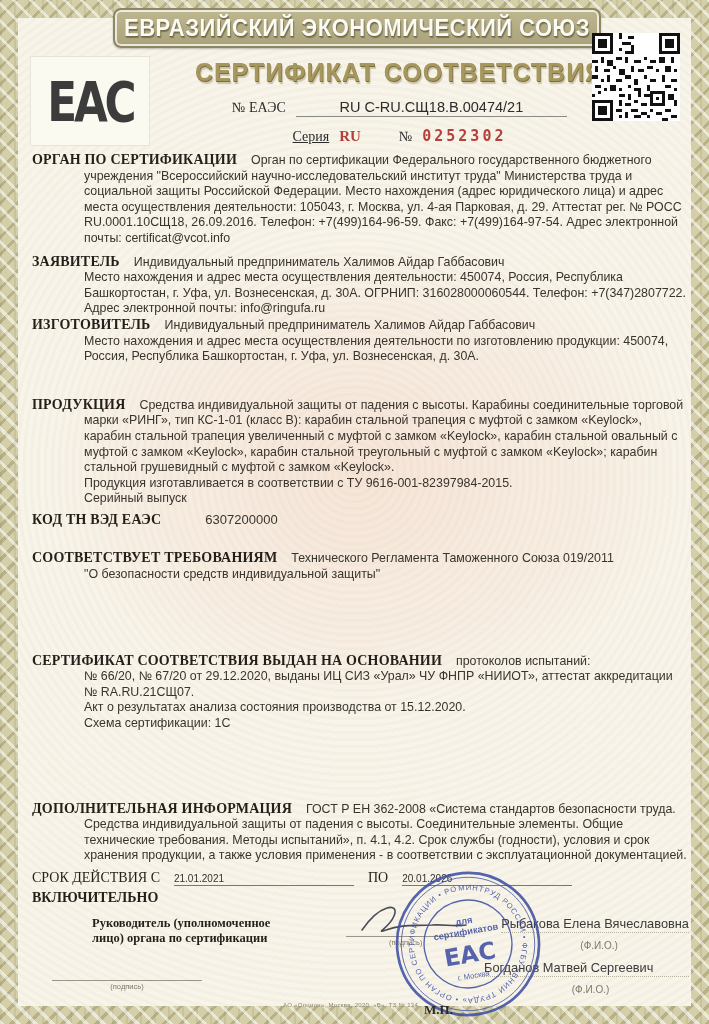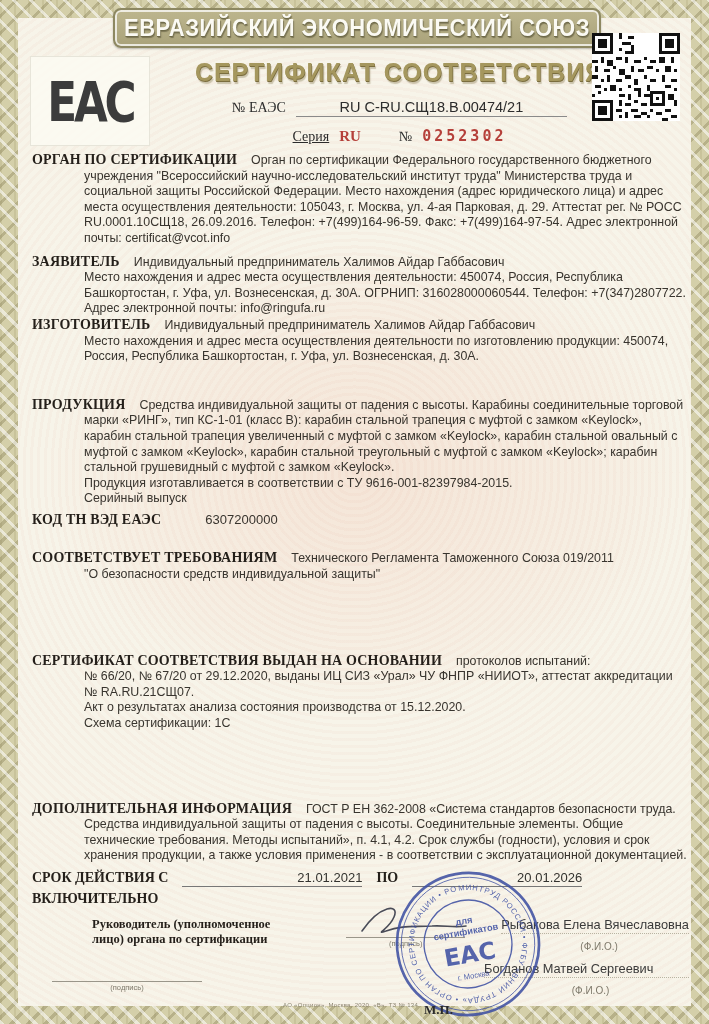--- a/index.html
+++ b/index.html
@@ -43,22 +43,22 @@
   
   .sec{font-size:12.4px;line-height:15.6px;color:#38342e;padding-left:52px;text-indent:-52px;}
   .sec .lbl{font-family:"Liberation Serif",serif;font-weight:bold;font-size:14px;color:#241f1a;margin-right:14px;letter-spacing:.2px;}
   .sec .txt{white-space:pre-line;}
   .mb-org{margin-bottom:7px;}  .mb-app{margin-bottom:0;}  .mb-man{margin-bottom:32px;}
   .mb-prod{margin-bottom:5px;} .mb-code{margin-bottom:22px;} .mb-comp{margin-bottom:70px;}
   .mb-basis{margin-bottom:69px;} .mb-add{margin-bottom:4px;}
   .code-val{margin-left:30px;font-size:13px;}
   
   .validity{display:flex;align-items:baseline;gap:14px;margin:6px 0 2px 0;padding-left:0;}
-  .v-label{font-family:"Liberation Serif",serif;font-weight:bold;font-size:14px;color:#241f1a;}
-  .v-date{display:inline-block;width:180px;border-bottom:1px solid #777;text-align:right;font-size:13px;color:#33322e;padding-bottom:1px;}
+  .v-label{font-family:"Liberation Serif",serif;font-weight:normal;font-size:14px;color:#241f1a;}
+  .v-date{display:inline-block;width:180px;border-bottom:1px solid #777;text-align:left;font-size:10px;color:#33322e;padding-bottom:1px;}
   .v-date2{width:170px;}
   .v-incl{font-family:"Liberation Serif",serif;font-weight:bold;font-size:14px;color:#241f1a;margin:4px 0 10px 0;}
   
   .sig-row{display:flex;align-items:flex-start;margin-bottom:9px;gap:36px;}
   .sig-role{width:250px;margin-left:60px;font-family:"Liberation Serif",serif;font-weight:bold;font-size:12.5px;line-height:15px;color:#241f1a;}
   .sig-zone{width:150px;margin-left:20px;position:relative;padding-top:16px;}
   .sig-line{border-bottom:1px solid #9a968a;height:4px;}
   .sig-caption{text-align:center;font-size:7.5px;color:#7d786a;margin-top:1px;}
   .sig-squiggle{position:absolute;left:8px;top:-16px;width:120px;height:38px;}
   .sig-namecol{margin-left:auto;width:205px;}

